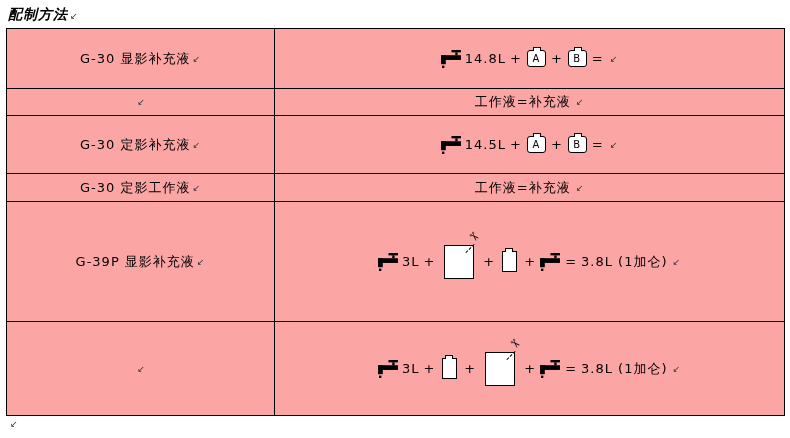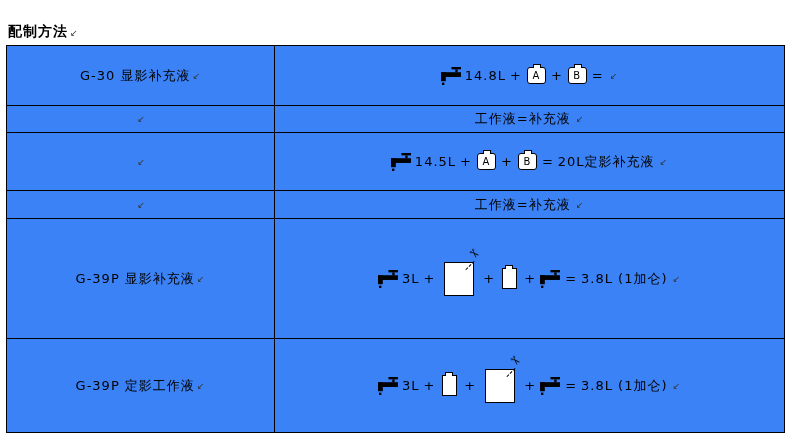--- a/index.html
+++ b/index.html
@@ -1,24 +1,24 @@
 <!DOCTYPE html>
 <html><head>
 <meta charset="utf-8">
 <style>
   html,body{margin:0;padding:0;}
   body{
     width:790px;height:438px;background:#ffffff;color:#000;
     font-family:"DejaVu Sans","Liberation Sans",sans-serif;
     font-size:13px;overflow:hidden;
   }
-  .title-line{padding:22px 0 3px 8px;line-height:18px;}
+  .title-line{padding:5px 0 3px 8px;line-height:18px;font-style:italic;}
   .title{font-weight:bold;font-size:14px;letter-spacing:1px;}
   .mark{font-size:9px;color:#333;margin-left:2px;vertical-align:baseline;}
-  .tbl{margin-left:6px;width:779px;border:1px solid #000;box-sizing:border-box;background:#3b82f6;}
+  .tbl{margin-left:6px;width:779px;border:1px solid #000;box-sizing:border-box;background:#fca5a5;}
   .row{display:flex;border-bottom:1px solid #000;box-sizing:border-box;}
   .row:last-child{border-bottom:none;}
   .cl{width:268px;border-right:1px solid #000;display:flex;align-items:center;justify-content:center;box-sizing:border-box;letter-spacing:1px;}
   .cr{flex:1;display:flex;align-items:center;justify-content:center;gap:3px;letter-spacing:1px;}
   .faucet{display:inline-block;line-height:0;margin-right:1px;}
   .faucet svg{display:block;}
   .bottle{display:inline-flex;align-items:center;justify-content:center;min-width:13px;height:15px;border:1px solid #000;border-radius:3px;font-size:10px;position:relative;padding:0 2px;background:#fff;margin:0 1px;}
   .bottle::before{content:"";position:absolute;top:-4px;left:50%;margin-left:-3px;width:6px;height:3px;border:1px solid #000;border-bottom:none;background:#fff;}
   .packet{display:inline-block;width:28px;height:32px;border:1px solid #000;position:relative;background:#fff;margin:0 5px;}
   .packet .scissors{position:absolute;top:-16px;right:-7px;font-size:12px;transform:rotate(45deg);color:#000;}
@@ -73,20 +73,21 @@
           <span class="mark">↙</span>
       </div>
       <div class="cr">
         <span>工作液=补充液</span>
         <span class="mark">↙</span>
       </div>
     </div>
 
     <div class="row" style="height:58px">
       <div class="cl">
+        <span>G-30 定影补充液</span>
           <span class="mark">↙</span>
       </div>
       <div class="cr">
         <span class="faucet">
             <svg width="20" height="18" viewBox="0 0 21 19">
               <rect x="11" y="0" width="10" height="2.5" fill="#000"></rect>
               <rect x="15" y="2.5" width="2.5" height="3" fill="#000"></rect>
               <rect x="0" y="5.5" width="21" height="5" fill="#000"></rect>
               <rect x="0" y="5.5" width="5" height="9.5" fill="#000"></rect>
               <rect x="1" y="16.5" width="2.5" height="2.5" fill="#000"></rect>
@@ -95,27 +96,27 @@
         <span>14.5L</span>
         <span class="op">+</span>
         <span class="bottle">
             <span>A</span>
           </span>
         <span class="op">+</span>
         <span class="bottle">
             <span>B</span>
           </span>
         <span class="op">=</span>
-        <span>20L定影补充液</span>
         <span class="mark">↙</span>
       </div>
     </div>
 
     <div class="row" style="height:28px">
       <div class="cl">
+        <span>G-30 定影工作液</span>
           <span class="mark">↙</span>
       </div>
       <div class="cr">
         <span>工作液=补充液</span>
         <span class="mark">↙</span>
       </div>
     </div>
 
     <div class="row" style="height:120px">
       <div class="cl">
@@ -150,21 +151,20 @@
             </svg>
           </span>
         <span class="op">=</span>
         <span>3.8L (1加仑)</span>
         <span class="mark">↙</span>
       </div>
     </div>
 
     <div class="row" style="height:93px">
       <div class="cl">
-        <span>G-39P 定影工作液</span>
           <span class="mark">↙</span>
       </div>
       <div class="cr">
         <span class="faucet">
             <svg width="20" height="18" viewBox="0 0 21 19">
               <rect x="11" y="0" width="10" height="2.5" fill="#000"></rect>
               <rect x="15" y="2.5" width="2.5" height="3" fill="#000"></rect>
               <rect x="0" y="5.5" width="21" height="5" fill="#000"></rect>
               <rect x="0" y="5.5" width="5" height="9.5" fill="#000"></rect>
               <rect x="1" y="16.5" width="2.5" height="2.5" fill="#000"></rect>

